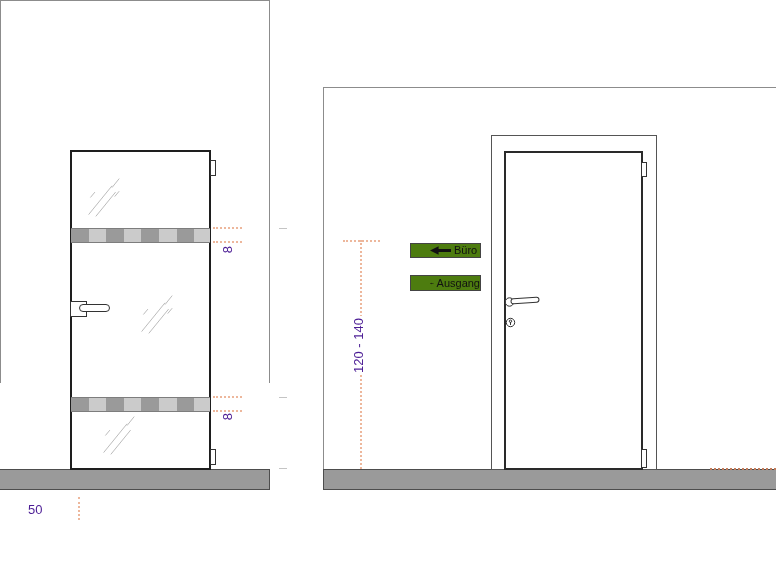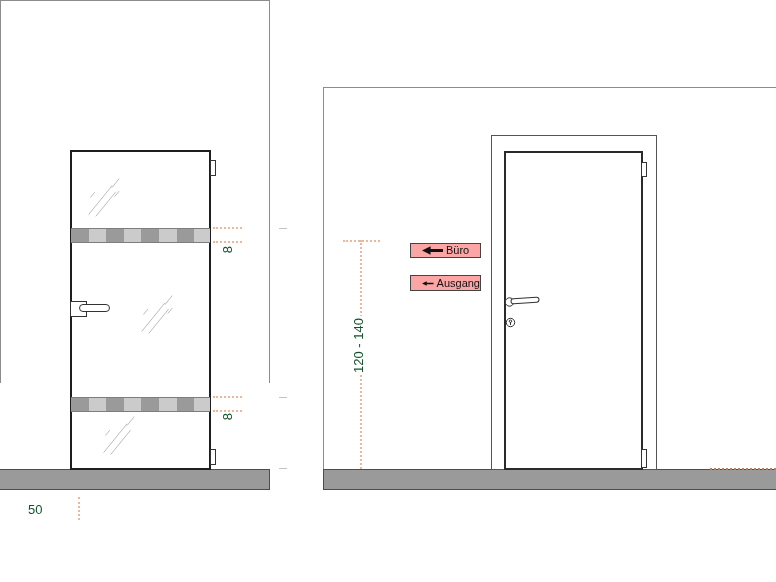--- a/index.html
+++ b/index.html
@@ -26,29 +26,29 @@
   .hinge{width:6px;height:16px;border:1px solid #333;background:#fff;}
   .handle-plate{left:70px;top:301px;width:17px;height:16px;border:1px solid #333;background:#fff;}
   .handle-lever{left:79px;top:304px;width:31px;height:8px;border:1px solid #333;border-radius:4px;background:#fff;}
   .reflection{width:45px;height:45px;}
 
   
   .door-frame{left:491px;top:135px;width:166px;height:335px;border:1px solid #555;background:#fff;}
   .door-leaf{left:504px;top:151px;width:139px;height:319px;border:2px solid #2a2a2a;background:#fff;}
 
   
-  .sign{left:410px;width:71px;border:1px solid #444;background:#fca5a5;display:flex;align-items:center;padding-left:11px;gap:3px;}
+  .sign{left:410px;width:71px;border:1px solid #444;background:#4d7c0f;display:flex;align-items:center;padding-left:19px;gap:3px;}
   .sign-1{top:243px;height:15px;}
   .sign-2{top:275px;height:16px;}
   .sign-label{font-size:11px;color:#111;white-space:nowrap;line-height:1;}
 
   
   .dim-dot-h{height:0;border-top:2px dotted #edb79c;}
   .dim-dot-v{width:0;border-left:2px dotted #edb79c;}
-  .dim-text{color:#14532d;font-size:13px;line-height:1;}
+  .dim-text{color:#4c1d95;font-size:13px;line-height:1;}
   .vtext{writing-mode:vertical-rl;transform:rotate(180deg);}
   .dim8-line{left:213px;width:29px;}
   .dim8-label{left:221px;}
   .tick{height:0;border-top:1px solid #c4c4c4;left:279px;width:8px;}
   .label-120{left:351px;top:316px;background:#fff;padding:2px 1px;}
   .label-50{left:28px;top:503px;}
   .line-50{left:78px;top:497px;height:23px;}
 </style>
 </head>
 <body>

